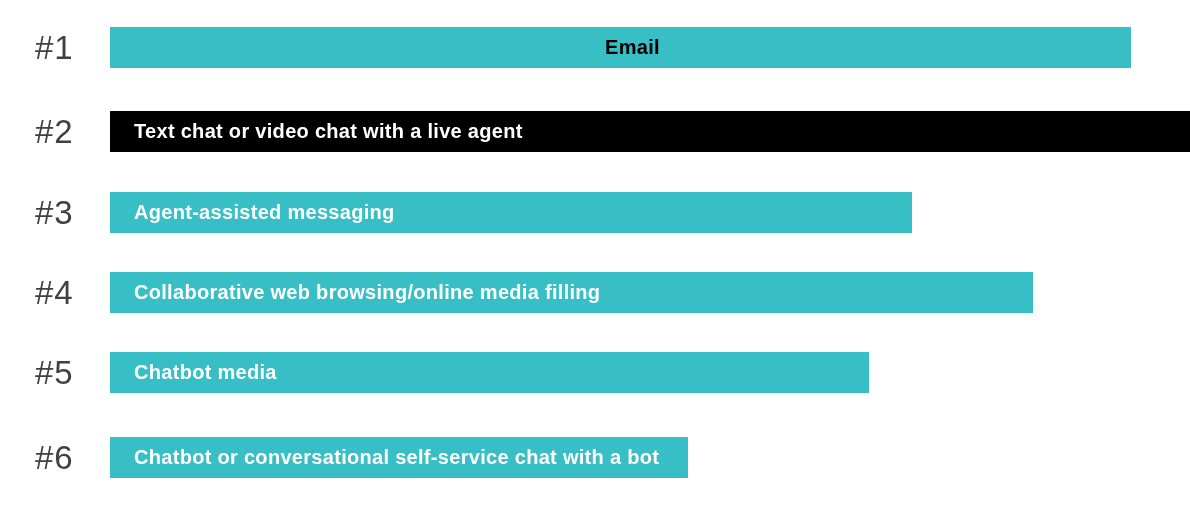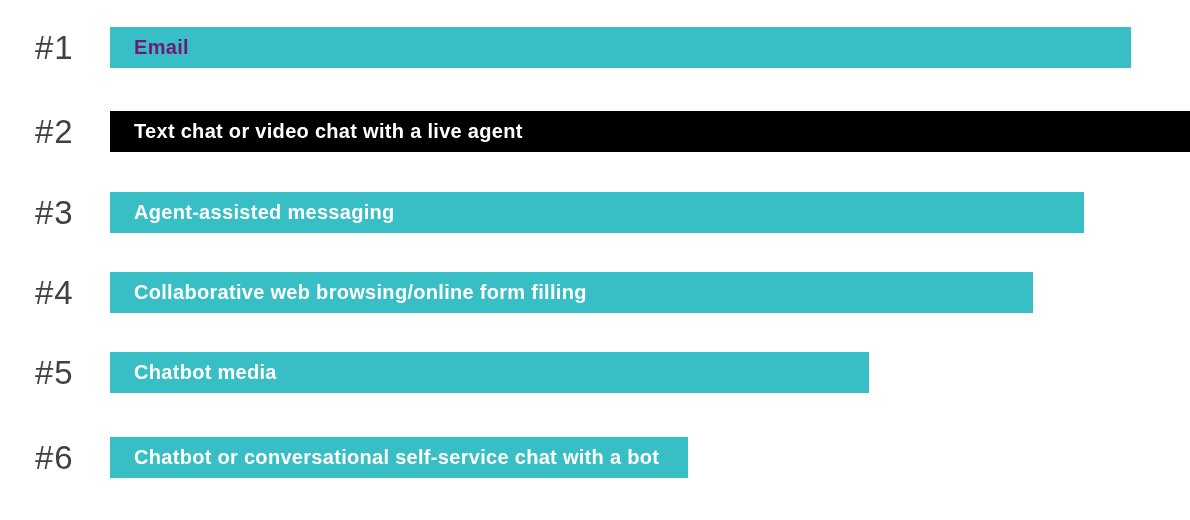--- a/index.html
+++ b/index.html
@@ -58,42 +58,42 @@
   }
 </style>
 </head>
 <body>
 
 <div class="canvas">
 
   <div class="row">
     <span class="rank" style="color: rgb(65, 64, 66);">#1</span>
     <div class="bar" style="width: 1021px; background: rgb(56, 190, 197);">
-      <span class="bar-label" style="color: #701a75;">Email</span>
+      <span class="bar-label" style="color: #000000; text-align: center;">Email</span>
     </div>
   </div>
 
   <div class="row">
     <span class="rank" style="color: rgb(65, 64, 66);">#2</span>
     <div class="bar" style="width: 1108px; background: #000000;">
       <span class="bar-label" style="color: rgb(255, 255, 255);">Text chat or video chat with a live agent</span>
     </div>
   </div>
 
   <div class="row">
     <span class="rank" style="color: rgb(65, 64, 66);">#3</span>
-    <div class="bar" style="width: 974px; background: rgb(56, 190, 197);">
+    <div class="bar" style="width: 802px; background: rgb(56, 190, 197);">
       <span class="bar-label" style="color: rgb(255, 255, 255);">Agent-assisted messaging</span>
     </div>
   </div>
 
   <div class="row">
     <span class="rank" style="color: rgb(65, 64, 66);">#4</span>
     <div class="bar" style="width: 923px; background: rgb(56, 190, 197);">
-      <span class="bar-label" style="color: rgb(255, 255, 255);">Collaborative web browsing/online form filling</span>
+      <span class="bar-label" style="color: rgb(255, 255, 255);">Collaborative web browsing/online media filling</span>
     </div>
   </div>
 
   <div class="row">
     <span class="rank" style="color: rgb(65, 64, 66);">#5</span>
     <div class="bar" style="width: 759px; background: rgb(56, 190, 197);">
       <span class="bar-label" style="color: rgb(255, 255, 255);">Chatbot media</span>
     </div>
   </div>
 

